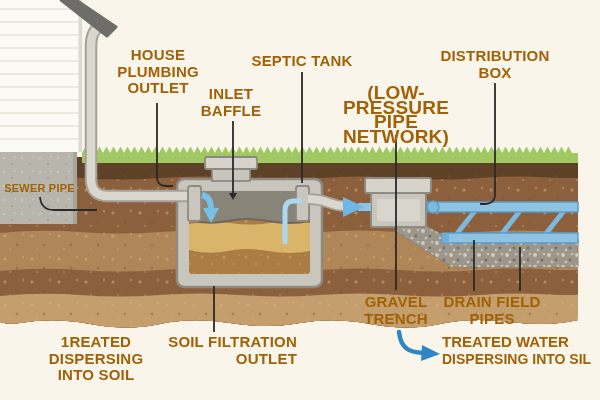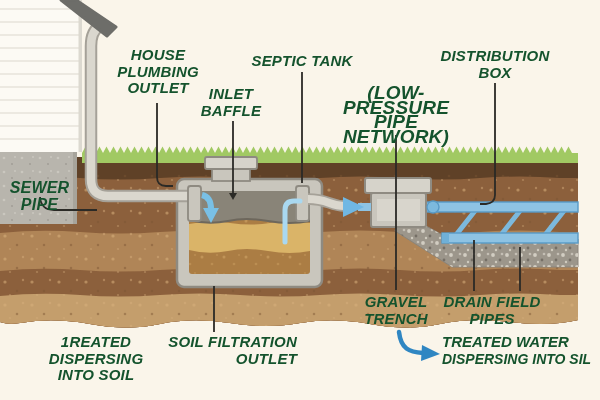--- a/index.html
+++ b/index.html
@@ -1,20 +1,20 @@
 <!DOCTYPE html>
 <html><head>
 <meta charset="utf-8">
 <style>
   html,body{margin:0;padding:0;}
   body{width:600px;height:400px;position:relative;background:#faf5ea;
        font-family:"Liberation Sans", sans-serif;overflow:hidden;}
   #scene{position:absolute;left:0;top:0;width:600px;height:400px;}
-  .lbl{position:absolute;color:#14532d;font-weight:700;text-align:center;
-       line-height:16.5px;font-size:15px;letter-spacing:.2px;z-index:5;font-style:italic;}
+  .lbl{position:absolute;color:#a16207;font-weight:700;text-align:center;
+       line-height:16.5px;font-size:15px;letter-spacing:.2px;z-index:5;}
   .lbl span{display:block;}
   .sub{font-size:19px;line-height:14.5px;}
   .left-align{text-align:left;}
 </style>
 </head>
 <body>
 
 <svg id="scene" viewBox="0 0 600 400">
   <defs>
     <clipPath id="groundClip">
@@ -186,21 +186,21 @@
 <div class="lbl" style="left:321px;top:86px;width:150px;">
   <span class="sub">(LOW-PRESSURE</span>
   <span class="sub">PIPE NETWORK)</span>
 </div>
 
 <div class="lbl" style="left:435px;top:48px;width:120px;">
   <span>DISTRIBUTION</span>
   <span>BOX</span>
 </div>
 
-<div class="lbl" style="left:0px;top:180px;width:79px;font-size:16px;">
+<div class="lbl" style="left:0px;top:180px;width:79px;font-size:11px;">
   <span>SEWER PIPE</span>
 </div>
 
 <div class="lbl" style="left:157px;top:334px;width:140px;text-align:right;">
   <span>SOIL FILTRATION</span>
   <span>OUTLET</span>
 </div>
 
 <div class="lbl" style="left:26px;top:334px;width:140px;">
   <span>1REATED</span>

